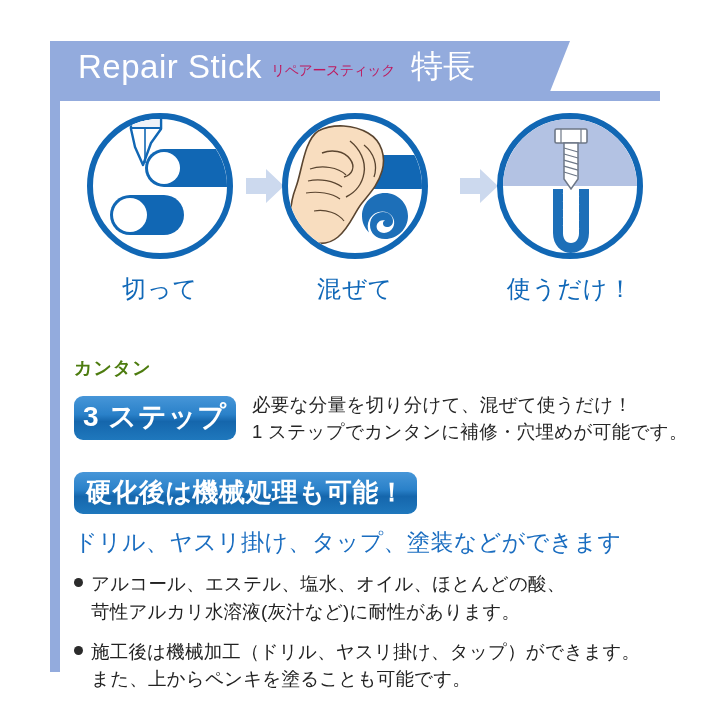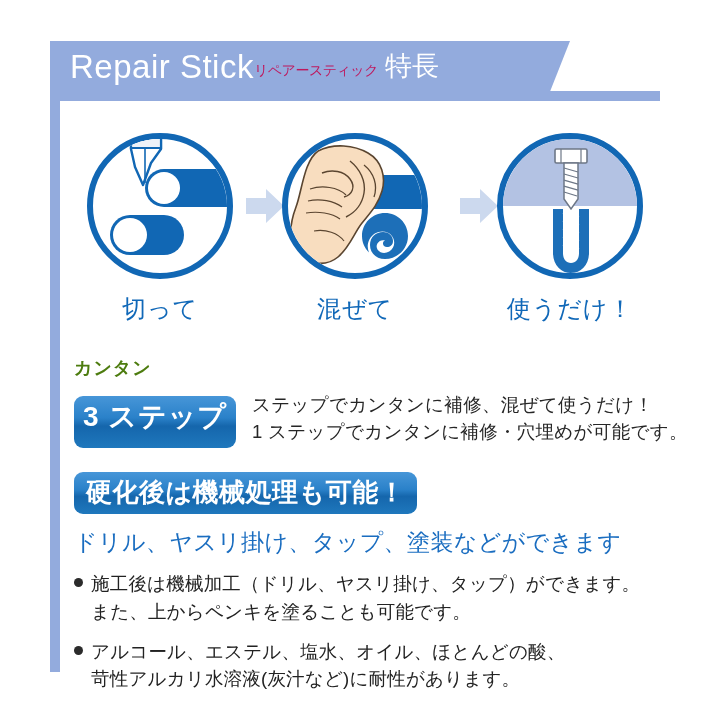--- a/index.html
+++ b/index.html
@@ -44,58 +44,58 @@
     position: absolute;
     left: 50px;
     top: 91px;
     width: 10px;
     height: 581px;
     background: #93abdd;
   }
 
   .header-title {
     position: absolute;
-    left: 70px;
+    left: 78px;
     top: 41px;
     height: 50px;
     display: flex;
     align-items: center;
-    gap: 0;
+    gap: 9px;
     white-space: nowrap;
   }
   .title-en {
     font-size: 33px;
     font-weight: 300;
     color: #ffffff;
     letter-spacing: 0.5px;
     line-height: 1;
   }
   .title-kana {
     font-size: 14px;
     font-weight: 400;
     color: #be185d;
     letter-spacing: -0.5px;
     line-height: 1;
     position: relative;
     top: 4px;
   }
   .title-feature {
-    font-size: 27px;
+    font-size: 32px;
     font-weight: 500;
     color: #ffffff;
     line-height: 1;
     margin-left: 7px;
     text-align: right;
   }
 
   
   .steps {
     position: absolute;
     left: 72px;
-    top: 133px;
+    top: 113px;
     width: 600px;
     height: 200px;
   }
   .step {
     position: absolute;
     top: 0;
     width: 160px;
     text-align: center;
   }
   .step-1 { left: 8px; }
@@ -233,21 +233,21 @@
     color: #ffffff;
     font-weight: 700;
     text-align: center;
     white-space: nowrap;
     box-sizing: border-box;
   }
   .badge-3step {
     left: 74px;
     top: 396px;
     width: 162px;
-    height: 52px;
+    height: 44px;
     line-height: 42px;
     font-size: 28px;
     letter-spacing: 1px;
   }
   .step-desc {
     position: absolute;
     left: 252px;
     top: 392px;
     font-size: 18.5px;
     line-height: 1.45;
@@ -378,33 +378,33 @@
           <path d="M14 4 L30 8 M14 12 L30 16 M14 20 L30 24 M14 28 L30 32 M14 36 L30 40" stroke="#ffffff" stroke-width="2" fill="none"></path>
         </svg>
       </div>
       <div class="step-label">使うだけ！</div>
     </div>
   </div>
 
   <div class="kantan">カンタン</div>
   <div class="badge badge-3step">3 ステップ</div>
   <div class="step-desc">
-    <span>ステップでカンタンに補修、混ぜて使うだけ！</span><br>
+    <span>必要な分量を切り分けて、混ぜて使うだけ！</span><br>
     <span>1 ステップでカンタンに補修・穴埋めが可能です。</span>
   </div>
 
   <div class="badge badge-harden">硬化後は機械処理も可能！</div>
   <div class="machining-line">ドリル、ヤスリ掛け、タップ、塗装などができます</div>
 
   <div class="bullets">
+    <div class="bullet">
+      <span class="dot"></span>
+      <span>アルコール、エステル、塩水、オイル、ほとんどの酸、</span>
+      <span class="l2">苛性アルカリ水溶液(灰汁など)に耐性があります。</span>
+    </div>
     <div class="bullet">
       <span class="dot"></span>
       <span>施工後は機械加工（ドリル、ヤスリ掛け、タップ）ができます。</span>
       <span class="l2">また、上からペンキを塗ることも可能です。</span>
     </div>
-    <div class="bullet">
-      <span class="dot"></span>
-      <span>アルコール、エステル、塩水、オイル、ほとんどの酸、</span>
-      <span class="l2">苛性アルカリ水溶液(灰汁など)に耐性があります。</span>
-    </div>
   </div>
 
 </div>
 
 </body></html>

